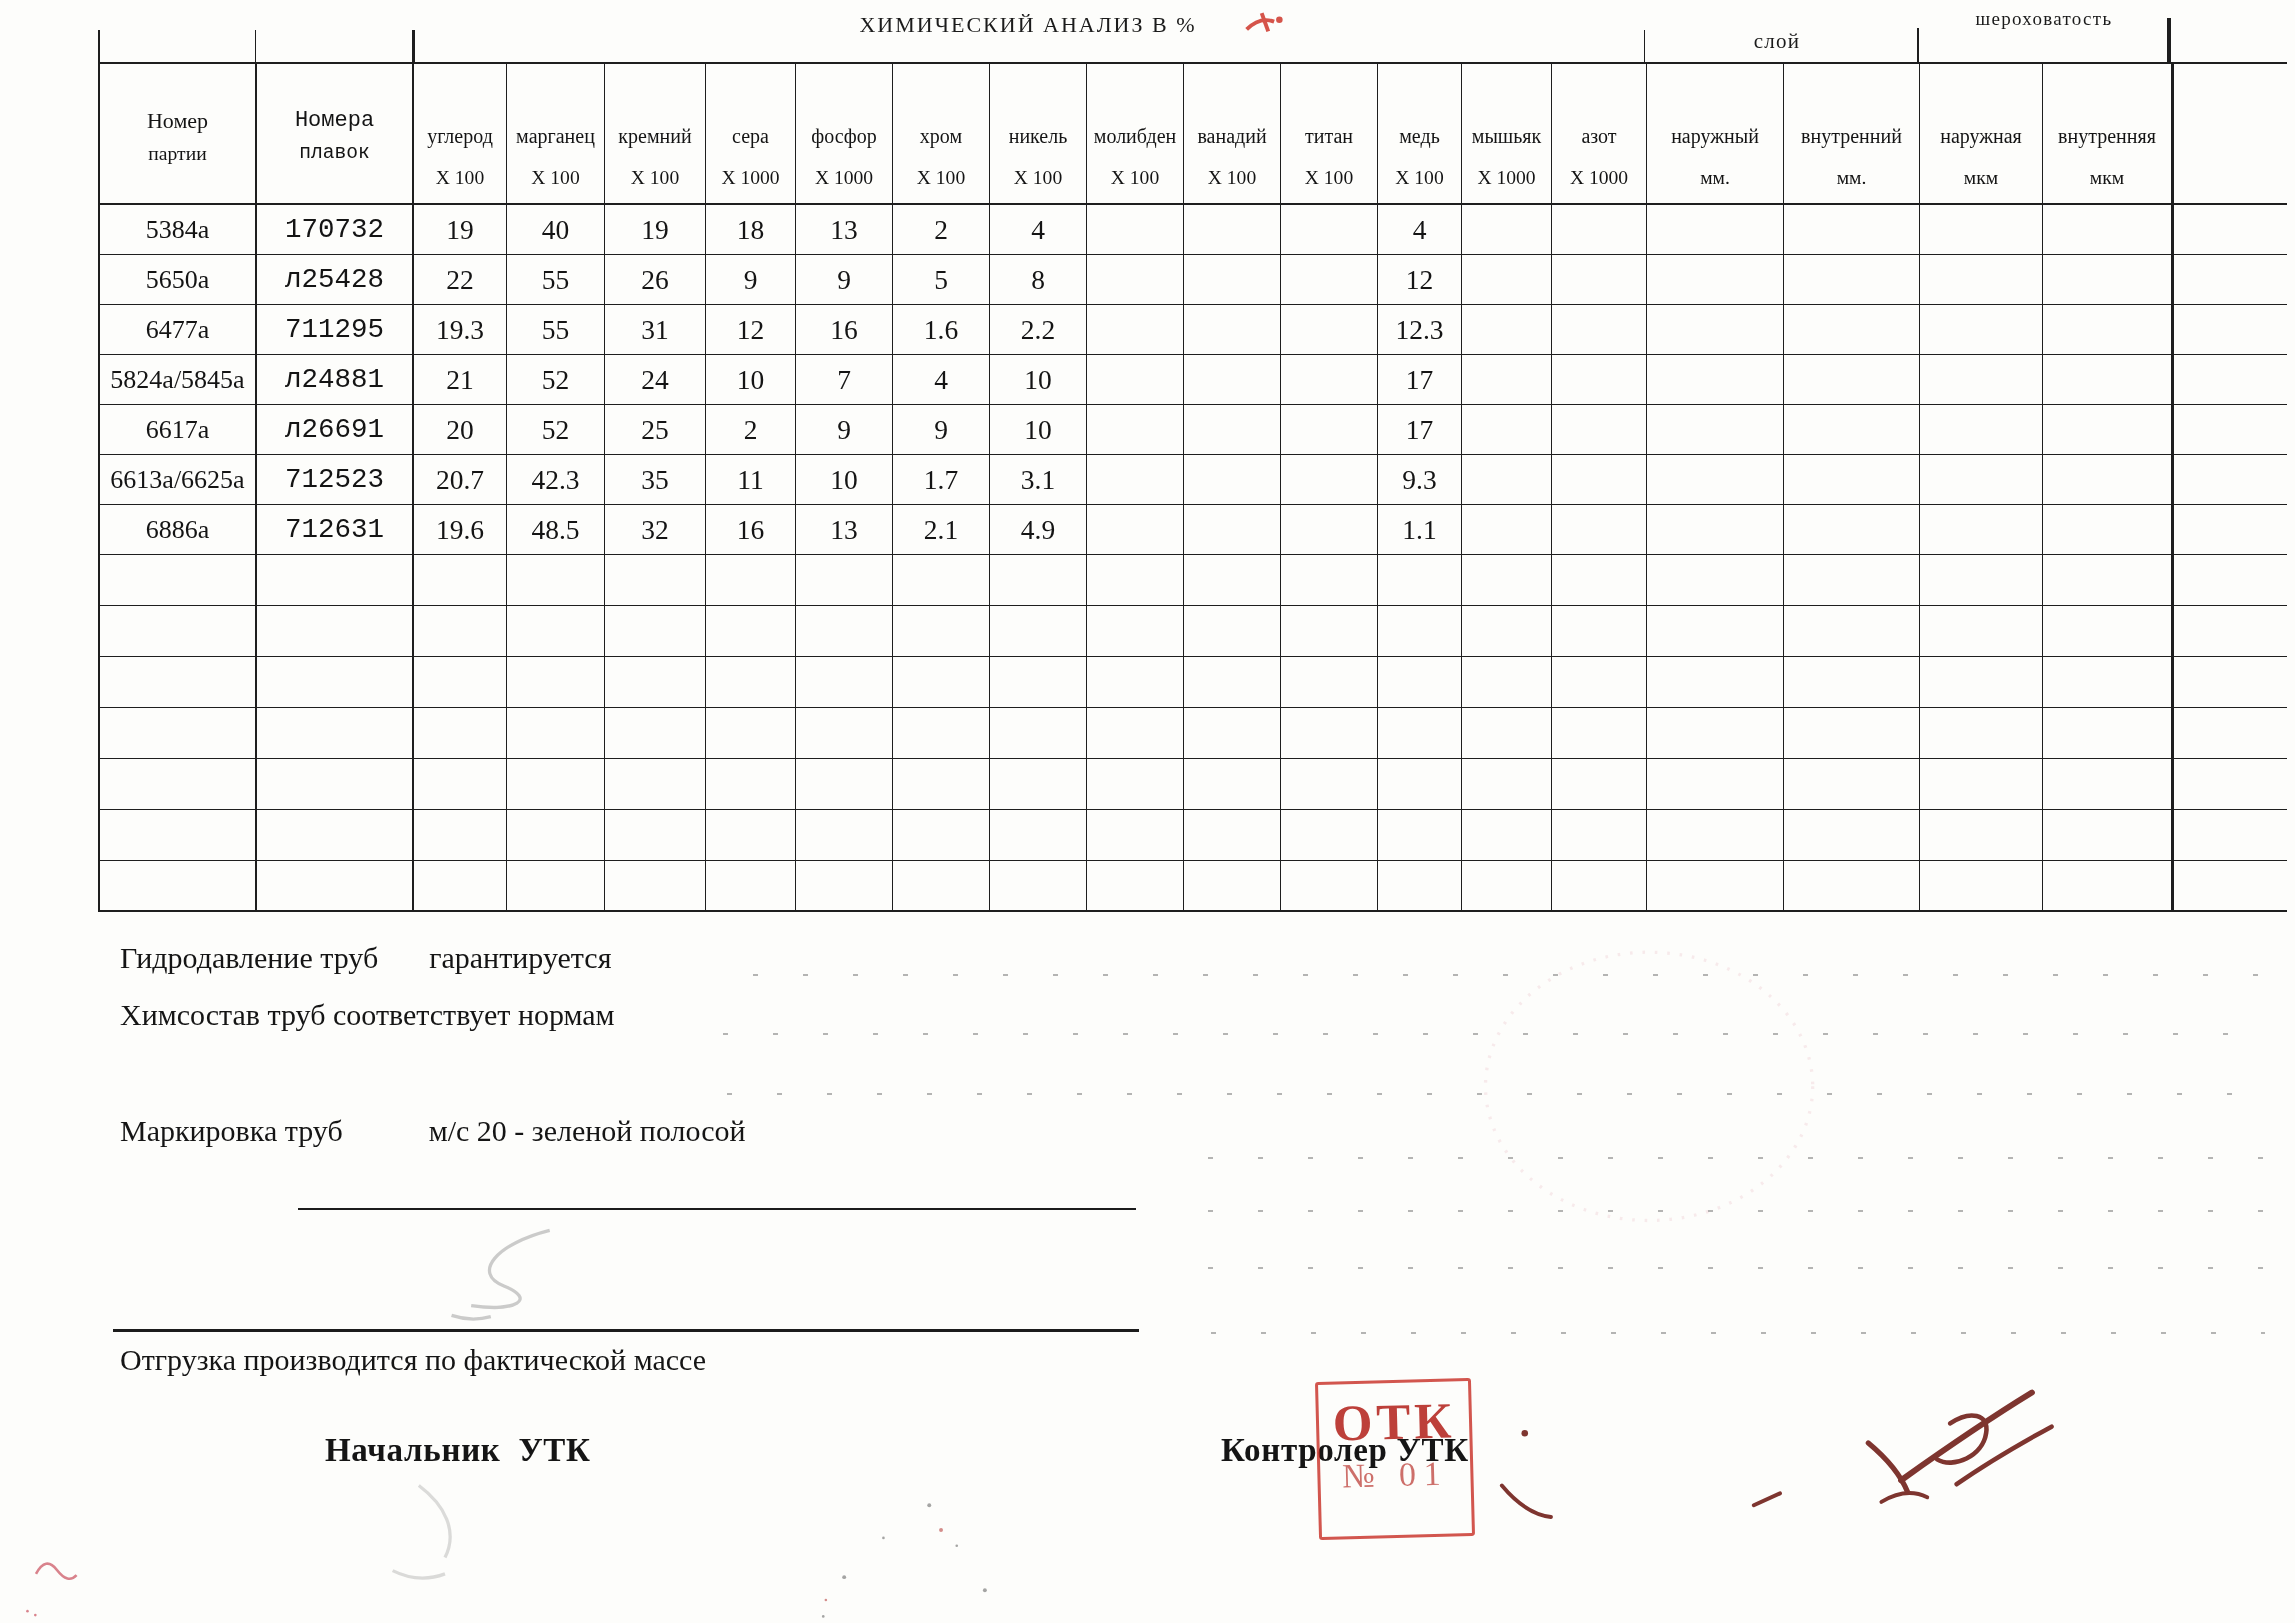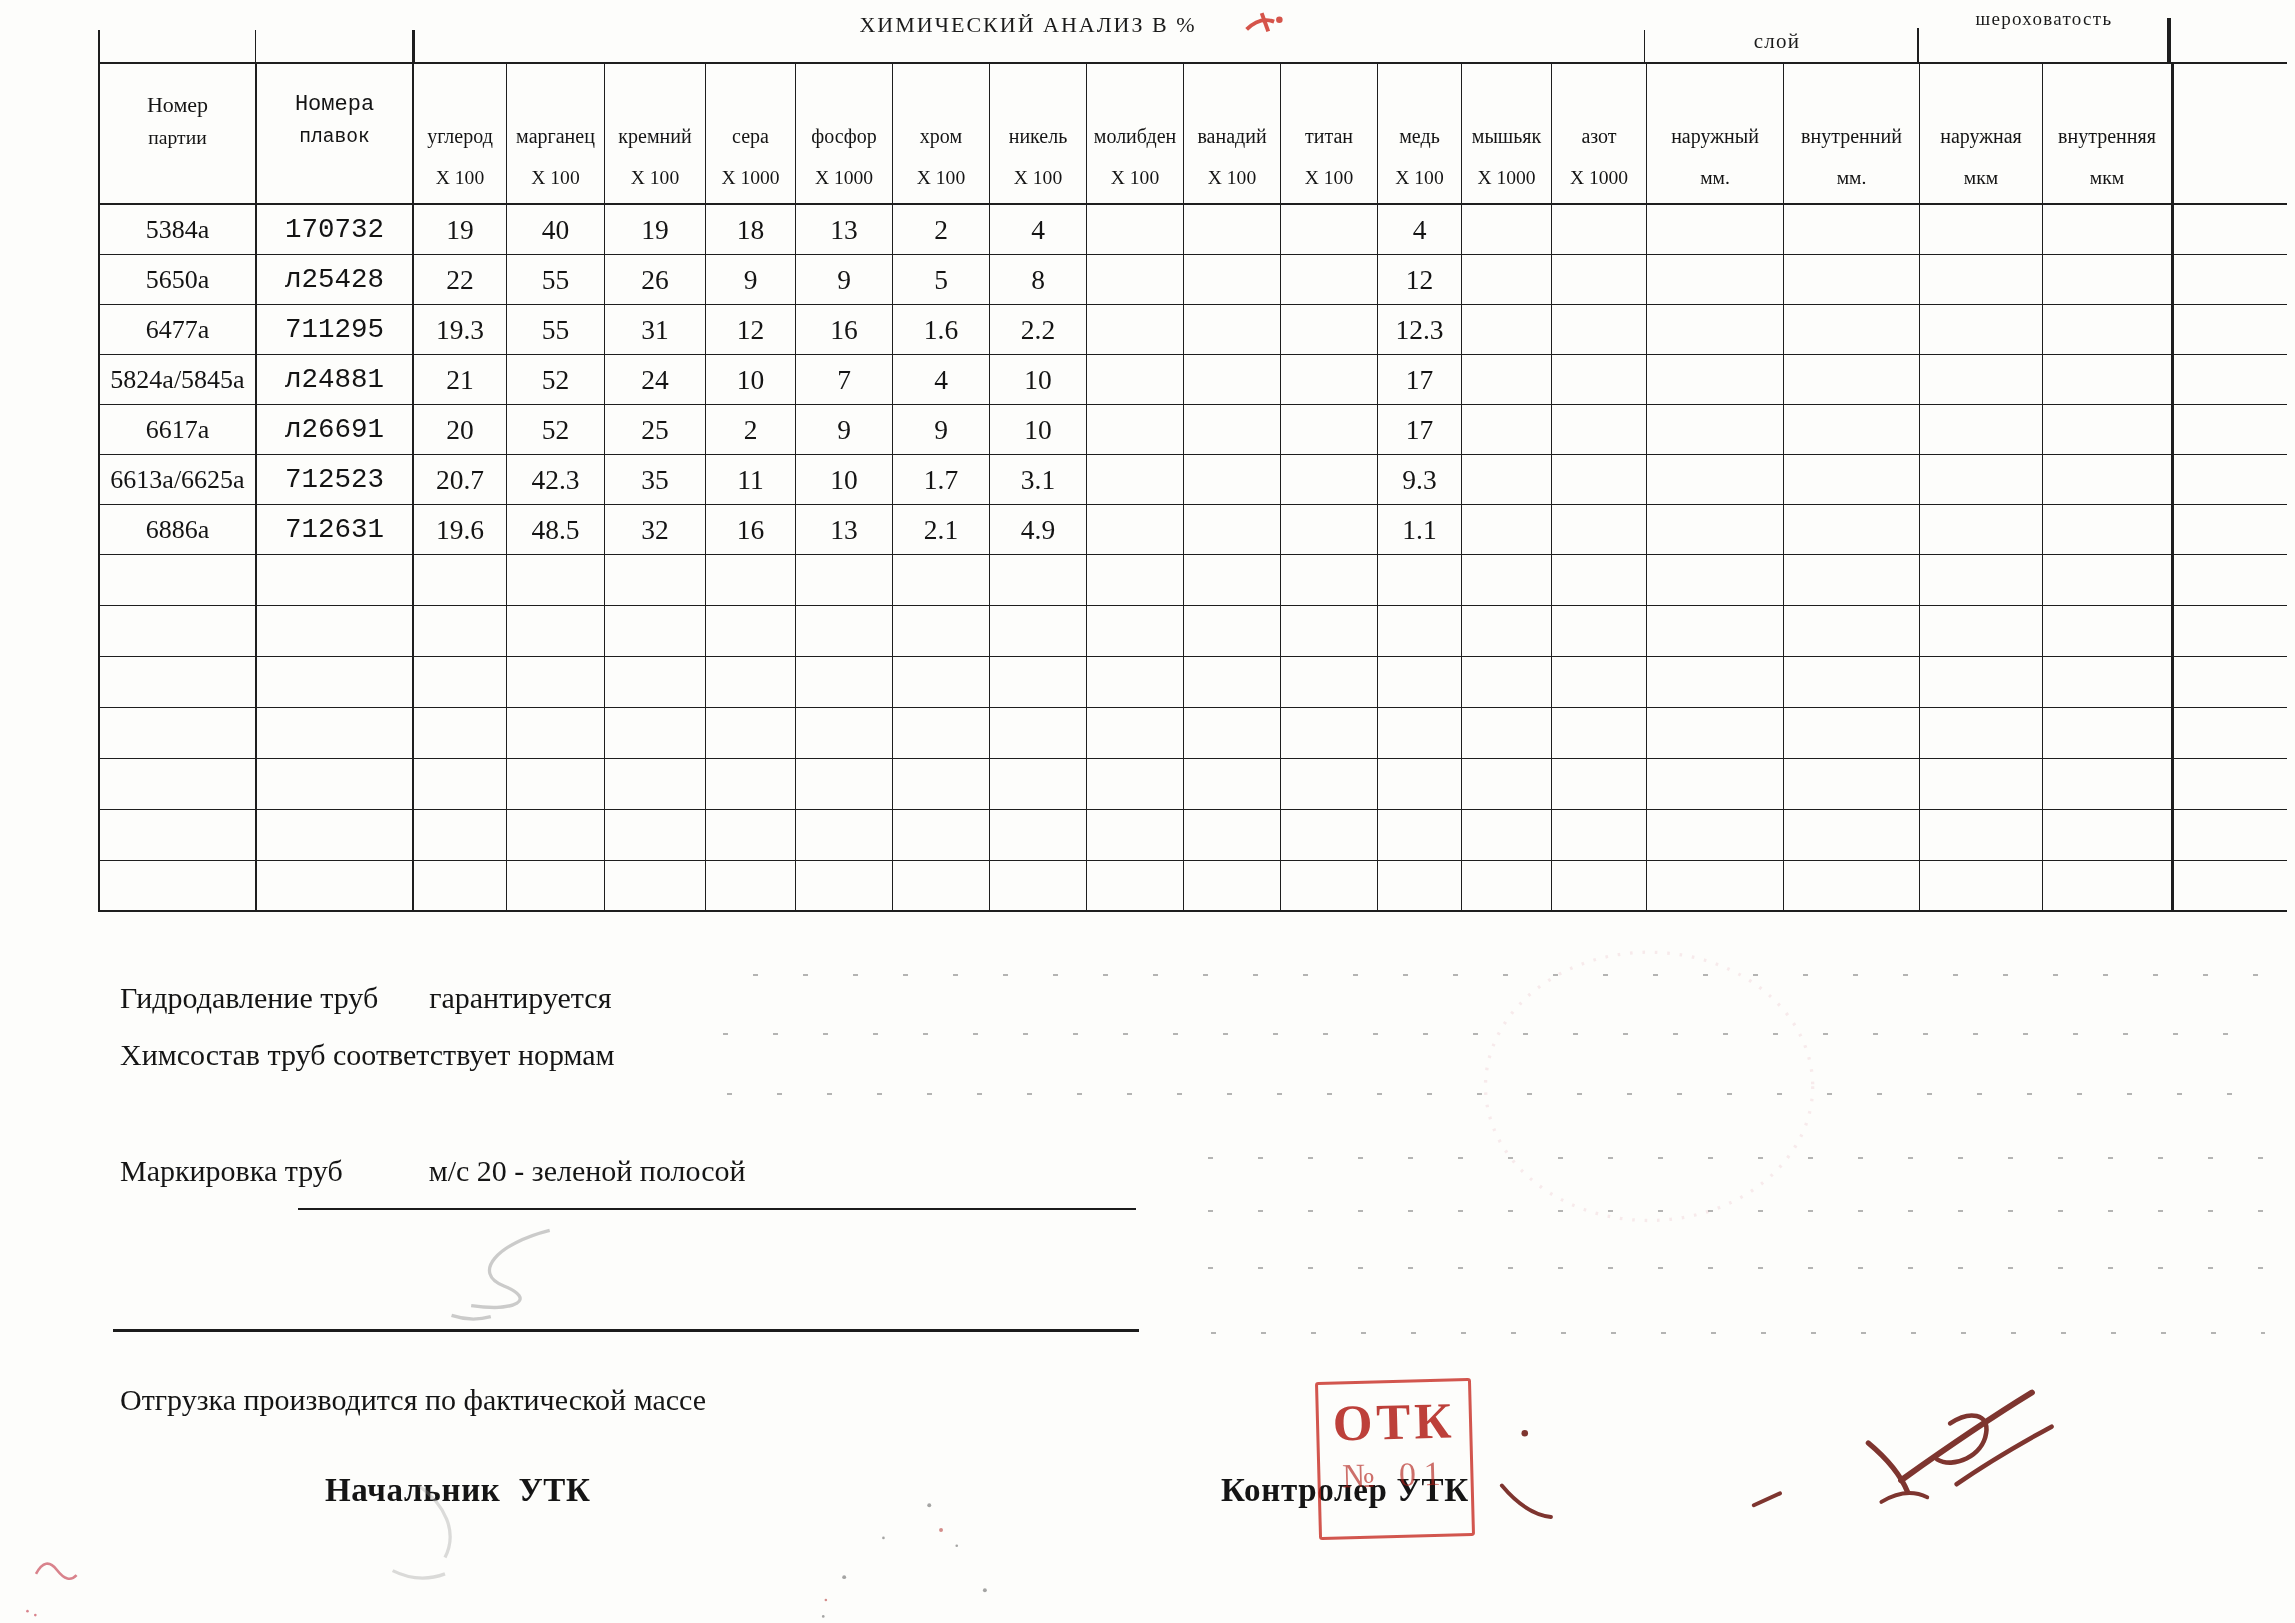--- a/index.html
+++ b/index.html
@@ -43,24 +43,24 @@
   .cr4{border-right-width:2.6px;font-family:Liberation Mono, monospace;}
   .cr6{border-right-width:3.9px;}
   .stub{border-right:none;}
   .head{
     border-bottom-width:2.6px;
     flex-direction:column;justify-content:flex-end;
     padding-bottom:15.7px;gap:22px;
     font-size:20px;
   }
   .head .hl2{font-size:19.6px;}
-  .head-left{justify-content:flex-start;padding-top:30px;font-size:22px;gap:11.8px;}
+  .head-left{justify-content:flex-start;padding-top:46px;font-size:22px;gap:11.8px;}
   .row-last{border-bottom-width:2px;}
   
-  .ftext{position:absolute;font-size:30px;line-height:1.15;color:#151515;white-space:pre;margin-top:40px;}
+  .ftext{position:absolute;font-size:30px;line-height:1.15;color:#151515;white-space:pre;}
   .fbold{font-weight:bold;font-size:33px;letter-spacing:0.7px;text-align:center;}
   .hline{position:absolute;background:#1c1c1c;}
   
   .dash-row{
     position:absolute;height:2px;opacity:.5;
     background:repeating-linear-gradient(90deg, rgba(45,45,45,.7) 0 4.6px, transparent 4.6px 50px);
   }
   
   .stamp{
     position:absolute;left:1317px;top:1380px;width:156px;height:158px;

